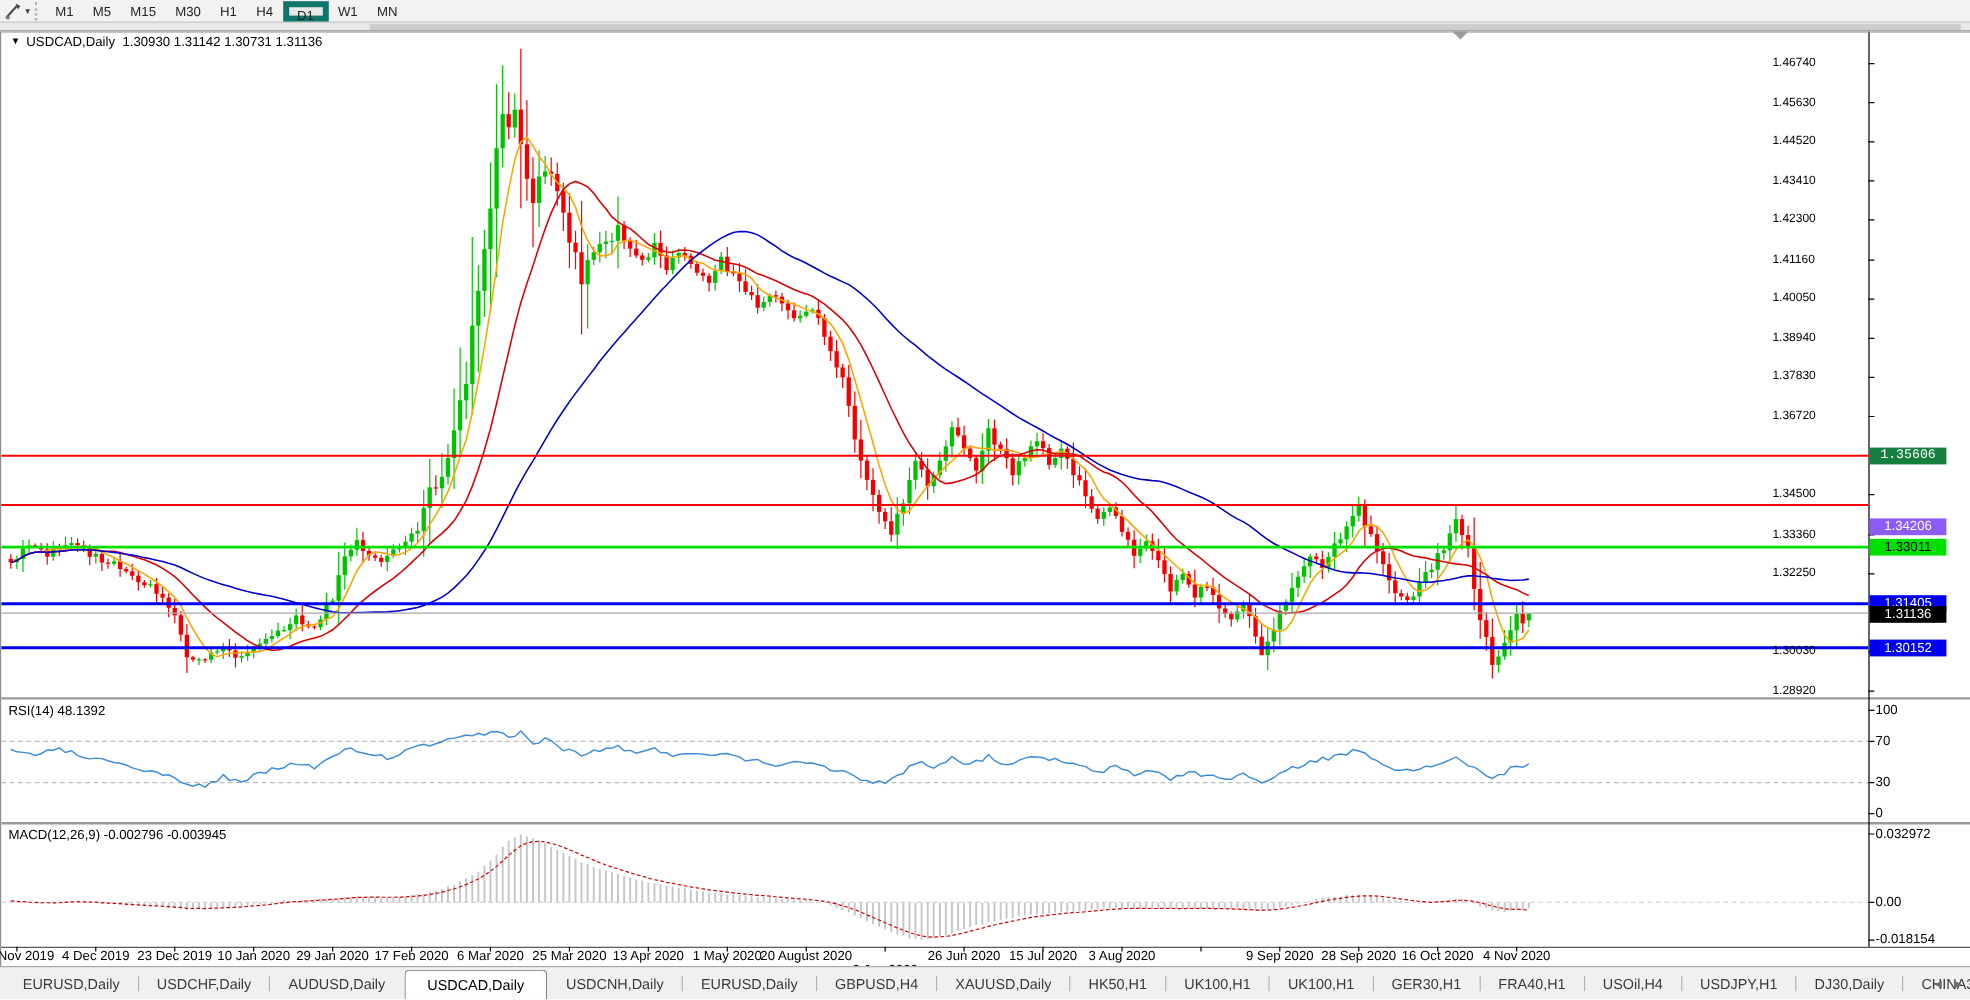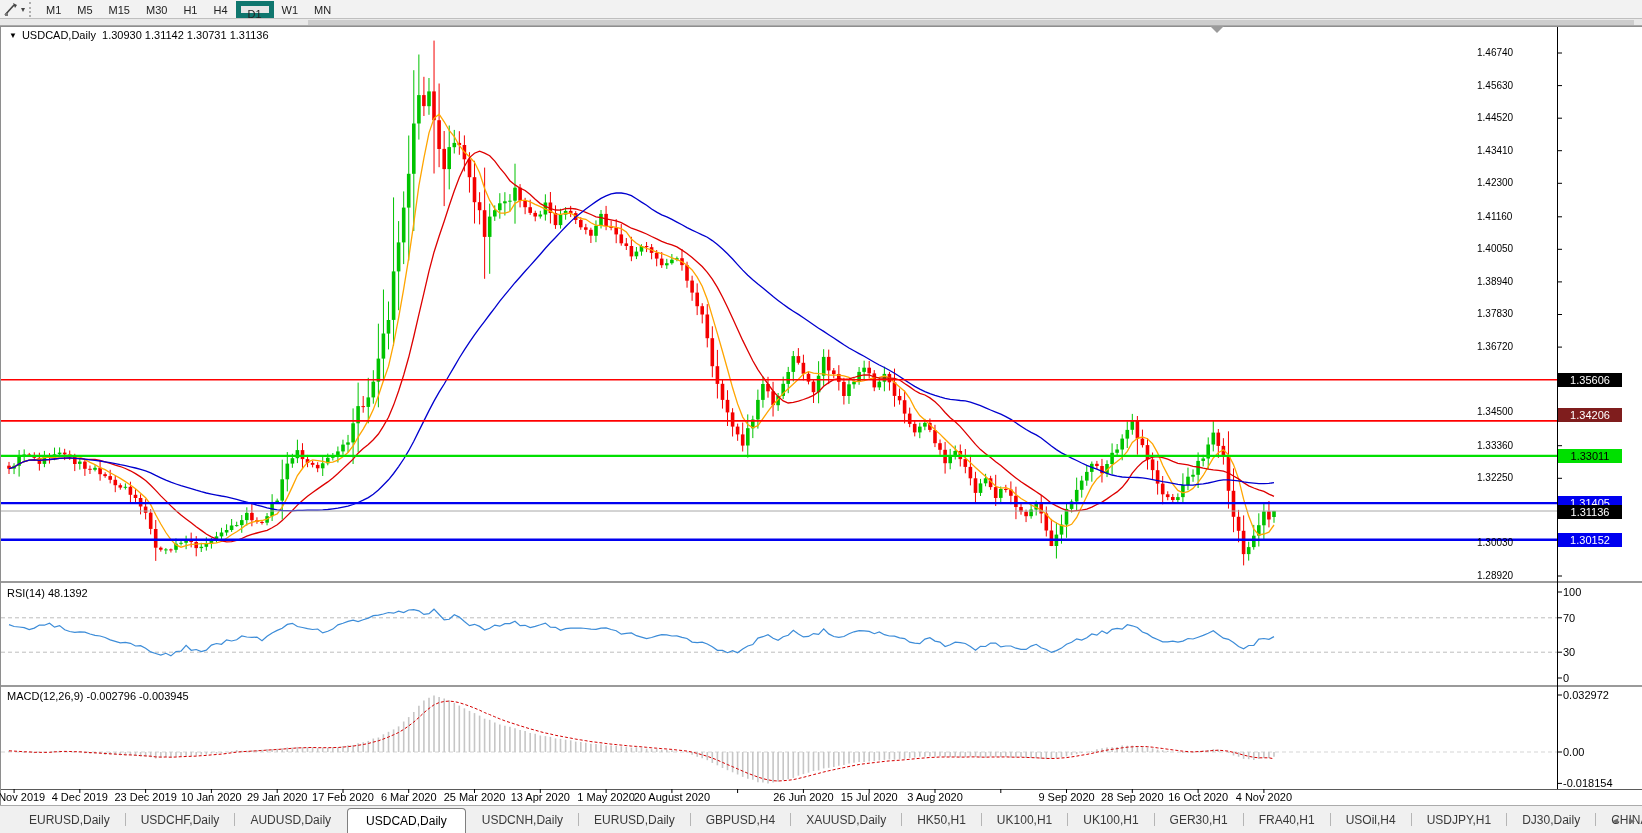--- a/index.html
+++ b/index.html
@@ -42,21 +42,21 @@
             font-size:11px; text-align:center; }
   .itick { position:absolute; left:1562px; height:14px; line-height:14px;
            font-size:11px; color:#000; }
   .dlabel { position:absolute; top:765px; height:13px; line-height:13px;
             font-size:11px; color:#000; transform:translateX(-50%); }
 
   
   #tabbar { position:absolute; left:0; top:805px; width:1642px; height:28px;
             background:#F0F0F0; border-top:1px solid #ABABAB;
             display:flex; align-items:stretch; font-size:12px; color:#3A3A3A;
-            padding-left:14px; }
+            padding-left:4px; }
   .tab { display:flex; align-items:center; padding:0 15px; cursor:default; }
   .tab.active { background:#fff; border:1px solid #7F7F7F; border-bottom:none;
                 border-radius:4px 4px 0 0; color:#000; margin-top:2px; padding:0 18px; }
   .tabsep { width:1px; height:13px; background:#B5B5B5; align-self:center; }
   #tab-arrows { position:absolute; right:5px; top:0; height:28px; display:flex;
                 align-items:center; gap:7px; font-size:10px; color:#6E6E6E; }
 </style>
 </head>
 <body>
 
@@ -943,22 +943,22 @@
         <div class="ptick" style="top: 445.263px;">1.32250</div>
         <div class="ptick" style="top: 510.418px;">1.30030</div>
         <div class="ptick" style="top: 542.995px;">1.28920</div>
         <div class="itick" style="top: 559px;">100</div>
         <div class="itick" style="top: 584.8px;">70</div>
         <div class="itick" style="top: 619.2px;">30</div>
         <div class="itick" style="top: 645px;">0</div>
         <div class="itick" style="top: 661.955px;">0.032972</div>
         <div class="itick" style="top: 719px;">0.00</div>
         <div class="itick" style="top: 750.408px;">-0.018154</div>
-        <div class="plabel" style="top: 346.769px; background: #000000; color: rgb(255, 255, 255);">1.35606</div>
-        <div class="plabel" style="top: 382px; background: #7f1d1d; color: rgb(255, 255, 255);">1.34206</div>
+        <div class="plabel" style="top: 346.769px; background: #15803d; color: rgb(255, 255, 255); font-family: Liberation Mono, monospace;">1.35606</div>
+        <div class="plabel" style="top: 406px; background: #8b5cf6; color: rgb(255, 255, 255);">1.34206</div>
         <div class="plabel" style="top: 422.929px; background: rgb(0, 224, 0); color: rgb(0, 0, 0);">1.33011</div>
         <div class="plabel" style="top: 470.063px; background: rgb(0, 0, 240); color: rgb(255, 255, 255);">1.31405</div>
         <div class="plabel" style="top: 506.837px; background: rgb(0, 0, 240); color: rgb(255, 255, 255);">1.30152</div>
         <div class="plabel" style="top: 478.958px; background: rgb(0, 0, 0); color: rgb(255, 255, 255);">1.31136</div>
       </div>
     <div id="date-layer">
         <div class="dlabel" style="left: 13.06px;">15 Nov 2019</div>
         <div class="dlabel" style="left: 78.84px; text-align: center;">4 Dec 2019</div>
         <div class="dlabel" style="left: 144.62px;">23 Dec 2019</div>
         <div class="dlabel" style="left: 210.4px;">10 Jan 2020</div>

